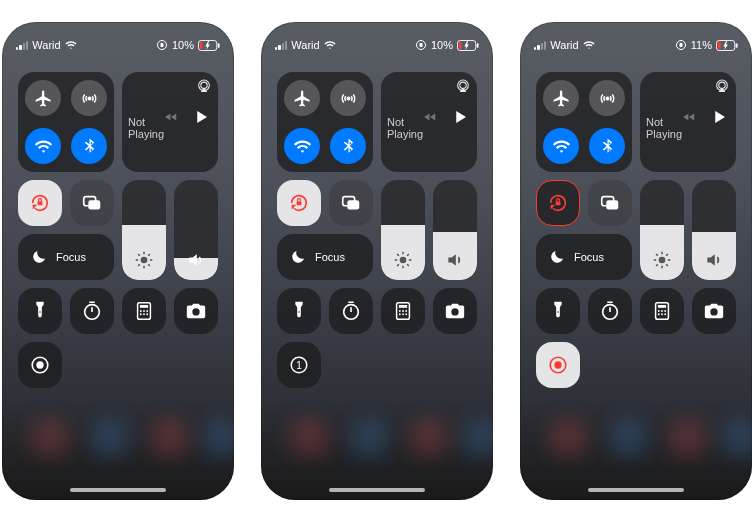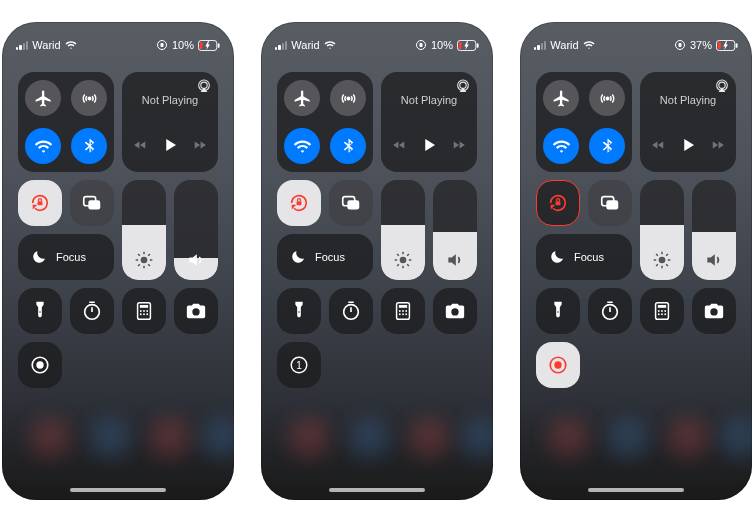--- a/index.html
+++ b/index.html
@@ -89,21 +89,21 @@
   .circle-btn {
     width: 36px; height: 36px; border-radius: 50%;
     display:flex;align-items:center;justify-content:center;
     margin:auto;
     background: rgba(90,90,95,0.9);
   }
   .circle-btn.on { background: var(--on-blue); }
   .circle-btn svg{width:19px;height:19px;}
 
   .media-module { grid-column: 3/5; grid-row: 1/3;}
-  .media-inner{width:100%;height:100%;display:flex;flex-direction:column;align-items:center;justify-content:space-between;padding:8px 6px 10px;color:#fff;position:relative;}
+  .media-inner{width:100%;height:100%;display:flex;flex-direction:row;align-items:center;justify-content:space-between;padding:8px 6px 10px;color:#fff;position:relative;}
   .airplay-ic{position:absolute;top:6px;right:6px;width:16px;height:16px;opacity:.9;}
   .np-text{font-size:11px;color:#cfcfd1;margin-top:14px;}
   .media-ctrls{display:flex;align-items:center;gap:14px;margin-bottom:4px;}
   .media-ctrls svg{width:14px;height:14px;}
   .play svg{width:18px;height:18px;}
   .skip{opacity:.35;}
 
   .rotlock   { grid-column:1/2; grid-row:3/4; }
   .mirror    { grid-column:2/3; grid-row:3/4; }
   .focus     { grid-column:1/3; grid-row:4/5;text-align:center; }
@@ -489,21 +489,21 @@
       <span>Warid</span>
       <svg class="wifi-st" viewBox="0 0 24 24">
           <path fill="#fff" d="M12 20l-2-2c1-1 3-1 4 0l-2 2zm-5-5l-2-2c4-4 10-4 14 0l-2 2c-3-3-7-3-10 0zm-4-4L1 9c6-6 16-6 22 0l-2 2c-5-5-13-5-18 0z"></path>
         </svg>
     </div>
     <div class="status-right">
       <svg width="12" height="12" viewBox="0 0 24 24">
           <circle cx="12" cy="12" r="9" fill="none" stroke="#fff" stroke-width="2"></circle>
           <rect x="9" y="8" width="6" height="8" rx="1.5" fill="#fff"></rect>
         </svg>
-      <span>37%</span>
+      <span>11%</span>
       <span class="bat-wrap">
           <svg width="22" height="11" viewBox="0 0 24 12">
             <rect x="0.5" y="0.5" width="20" height="11" rx="3" fill="none" stroke="#fff" stroke-width="1"></rect>
             <rect x="21.5" y="3.5" width="2" height="5" rx="1" fill="#fff"></rect>
             <rect x="2" y="2" width="3.3" height="8" rx="1.5" fill="#ff3b30"></rect>
             <path d="M11 1l-3 6h2l-1 4 4-6h-2l1-4z" fill="#fff"></path>
           </svg>
         </span>
     </div>
   </div>

